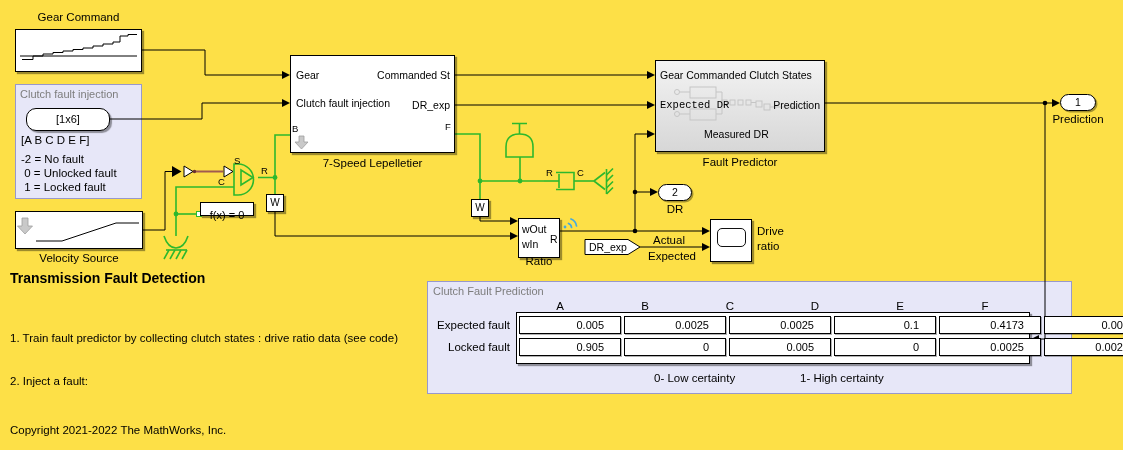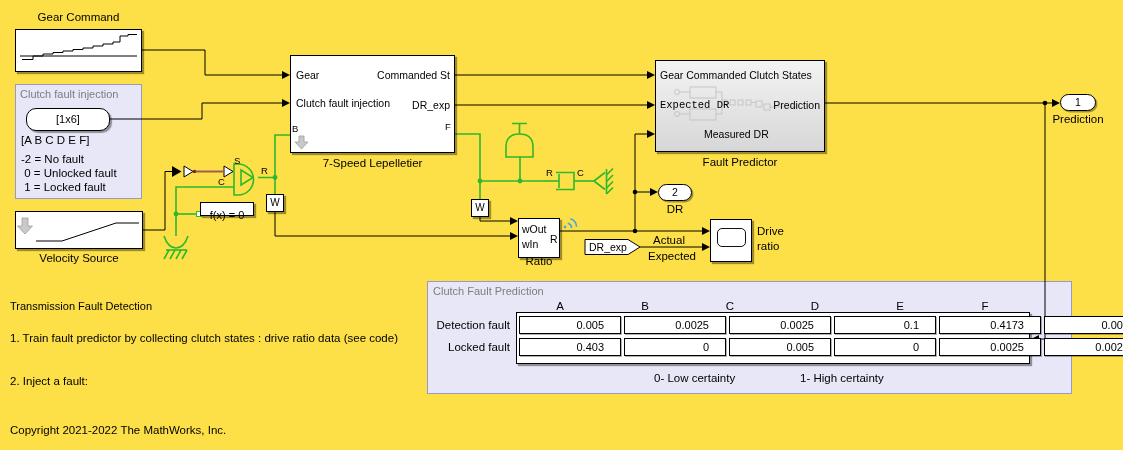--- a/index.html
+++ b/index.html
@@ -225,44 +225,44 @@
   <div class="oval" style="left:1060px;top:94px;width:36px;height:17px;">1</div>
   <div class="lbl ctr" style="left:1048px;top:113px;width:60px;">Prediction</div>
 
   <div class="lbl gray" style="left:433px;top:285px;font-size:11px;">Clutch Fault Prediction</div>
   <div class="lbl ctr" style="left:540px;top:300px;width:40px;">A</div>
   <div class="lbl ctr" style="left:625px;top:300px;width:40px;">B</div>
   <div class="lbl ctr" style="left:710px;top:300px;width:40px;">C</div>
   <div class="lbl ctr" style="left:795px;top:300px;width:40px;">D</div>
   <div class="lbl ctr" style="left:880px;top:300px;width:40px;">E</div>
   <div class="lbl ctr" style="left:965px;top:300px;width:40px;">F</div>
-  <div class="lbl rgt" style="left:420px;top:319px;width:90px;">Detection fault</div>
+  <div class="lbl rgt" style="left:420px;top:319px;width:90px;">Expected fault</div>
   <div class="lbl rgt" style="left:420px;top:341px;width:90px;">Locked fault</div>
 
   <div class="blk" style="left:516px;top:312px;width:514px;height:52px;"></div>
   <div class="cellrow" style="left:519px;top:316px;">
     <div class="cell">0.005</div>
     <div class="cell">0.0025</div>
     <div class="cell">0.0025</div>
     <div class="cell">0.1</div>
     <div class="cell">0.4173</div>
     <div class="cell">0.005</div>
   </div>
   <div class="cellrow" style="left:519px;top:338px;">
-    <div class="cell">0.403</div>
+    <div class="cell">0.905</div>
     <div class="cell">0</div>
     <div class="cell">0.005</div>
     <div class="cell">0</div>
     <div class="cell">0.0025</div>
     <div class="cell">0.0025</div>
   </div>
   <div class="lbl" style="left:654px;top:372px;">0- Low certainty</div>
   <div class="lbl" style="left:800px;top:372px;">1- High certainty</div>
 
-  <div class="lbl" style="left:10px;top:300px;font-size:11px;font-weight:normal;">Transmission Fault Detection</div>
+  <div class="lbl" style="left:10px;top:272px;font-size:14px;font-weight:bold;">Transmission Fault Detection</div>
   <div class="desc">
     <div>1. Train fault predictor by collecting clutch states : drive ratio data (see code)</div>
     <div>2. Inject a fault:</div>
     
     
     
     
     
   </div>
   <div class="lbl" style="left:10px;top:424px;">Copyright 2021-2022 The MathWorks, Inc.</div>

